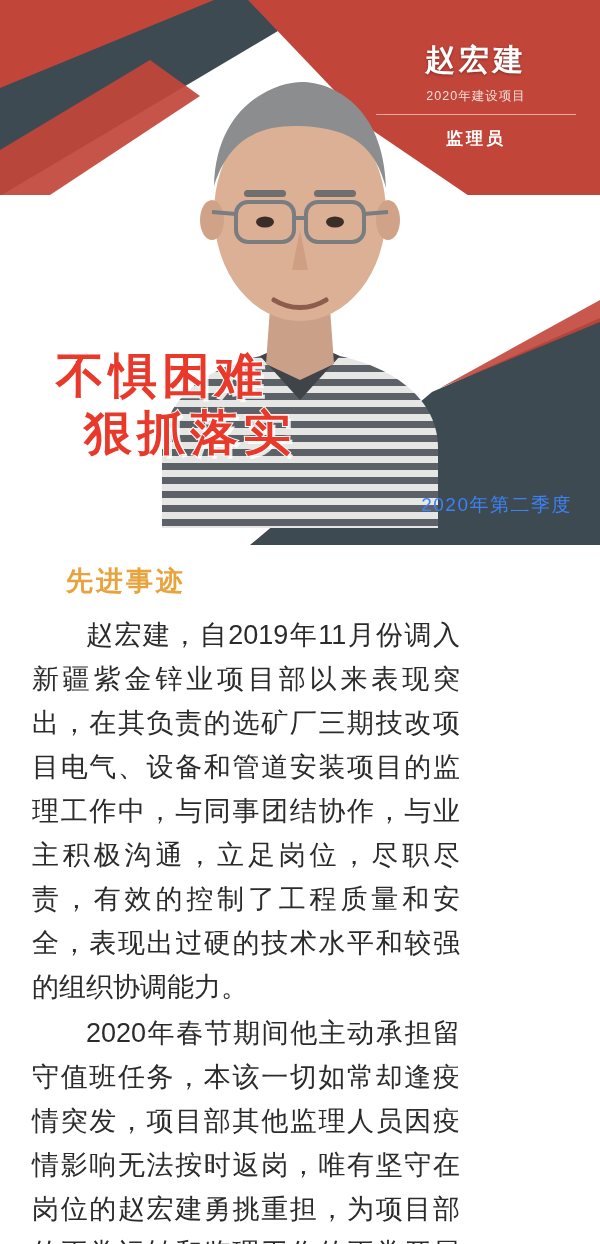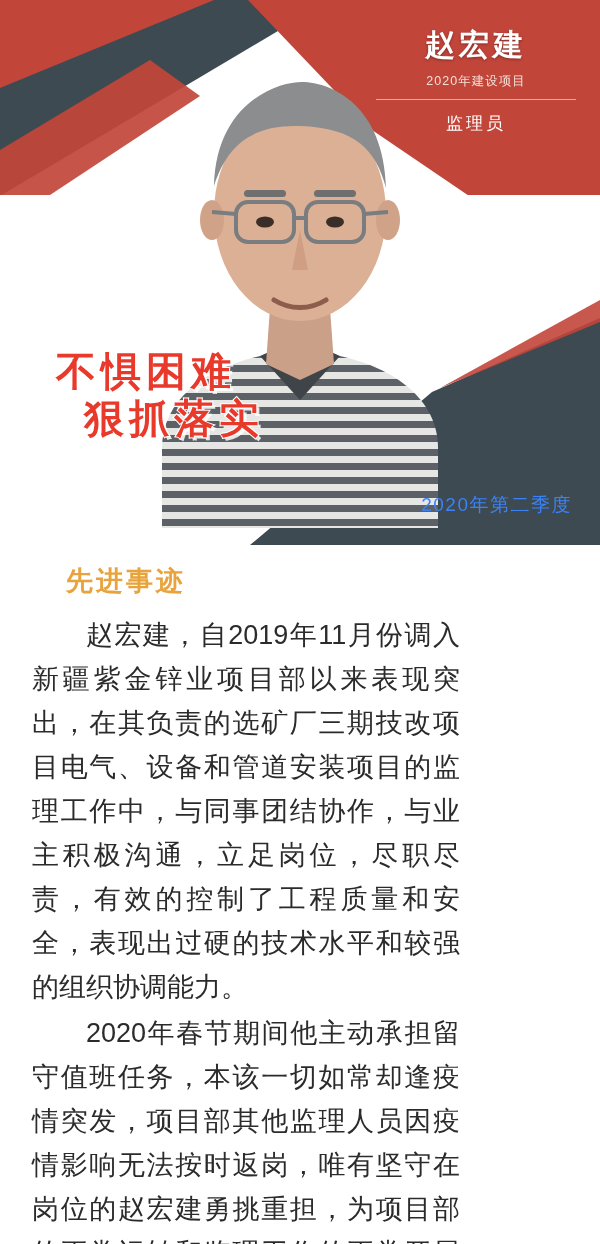--- a/index.html
+++ b/index.html
@@ -38,21 +38,21 @@
     top: 8px;
     width: 300px;
     height: 520px;
     overflow: hidden;
   }
 
   
   .name-block {
     position: absolute;
     right: 24px;
-    top: 28px;
+    top: 43px;
     width: 200px;
     text-align: center;
     color: #ffffff;
     z-index: 6;
   }
   .name-block .person-name {
     font-size: 30px;
     letter-spacing: 4px;
     font-weight: bold;
     line-height: 1.1;
@@ -69,36 +69,36 @@
     letter-spacing: 1px;
     margin-top: 12px;
     padding-bottom: 9px;
     color: #f3dfd6;
     border-bottom: 1px solid rgba(255,255,255,.55);
   }
   .name-block .role {
     font-size: 17px;
     letter-spacing: 3px;
     margin-top: 12px;
-    font-weight: normal;
+    font-weight: bold;
   }
 
   
   .slogan {
     position: absolute;
     left: 56px;
     top: 348px;
     z-index: 7;
     font-weight: bold;
     color: #e8392b;
     -webkit-text-stroke: 2px #ffffff;
     paint-order: stroke fill;
   }
   .slogan .line {
-    font-size: 40px;
+    font-size: 48px;
     letter-spacing: 5px;
     line-height: 1.18;
     text-shadow: 3px 3px 0 rgba(255,255,255,.85);
   }
   .slogan .line2 {
     margin-left: 28px;
   }
 
   
   .award {

